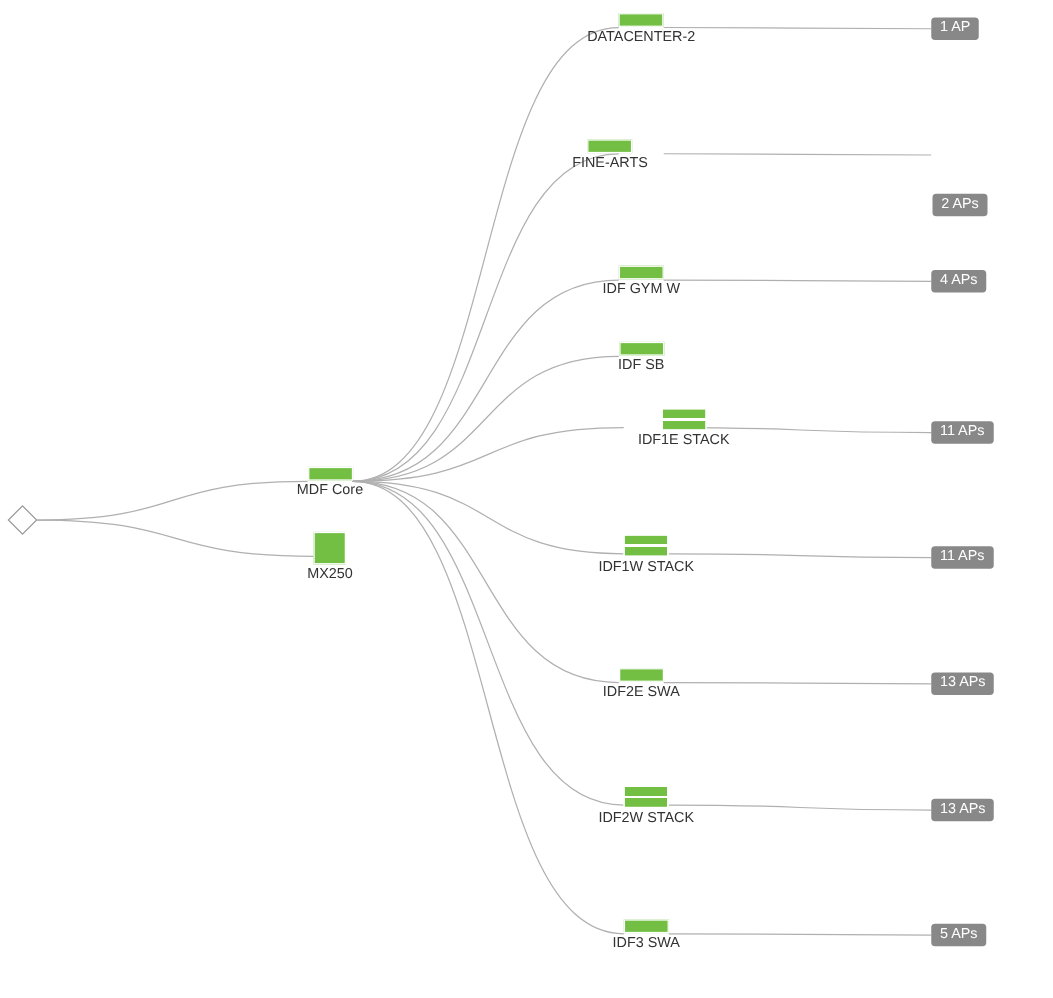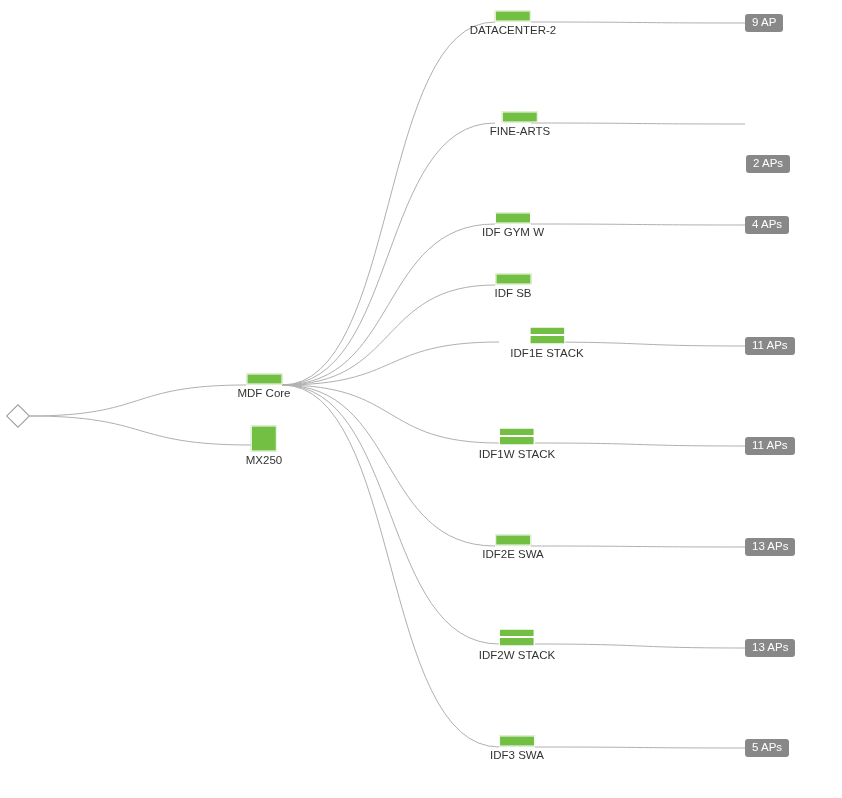--- a/index.html
+++ b/index.html
@@ -121,22 +121,22 @@
         <div class="node-label">MDF Core</div>
       </div>
       <div class="node" style="left: 264px; top: 459px;">
         <div class="node-glyph glyph-appliance" style="margin-top: -26px;"></div>
         <div class="node-label">MX250</div>
       </div>
       <div class="node" style="left: 513px; top: 28.5px;">
         <div class="node-glyph glyph-switch" style="margin-top: -11px;"></div>
         <div class="node-label">DATACENTER-2</div>
       </div>
-      <div class="badge" style="left: 745px; top: 23px;">9 AP</div>
-      <div class="node" style="left: 520px; top: 129.5px;">
+      <div class="badge" style="left: 745px; top: 23px;">1 AP</div>
+      <div class="node" style="left: 488px; top: 129.5px;">
         <div class="node-glyph glyph-switch" style="margin-top: -11px;"></div>
         <div class="node-label">FINE-ARTS</div>
       </div>
       <div class="badge" style="left: 746px; top: 124px; margin-top: 40px;">2 APs</div>
       <div class="node" style="left: 513px; top: 230.5px;">
         <div class="node-glyph glyph-switch" style="margin-top: -11px;"></div>
         <div class="node-label">IDF GYM W</div>
       </div>
       <div class="badge" style="left: 745px; top: 225px; text-align: right;">4 APs</div>
       <div class="node" style="left: 513px; top: 291.5px;">

